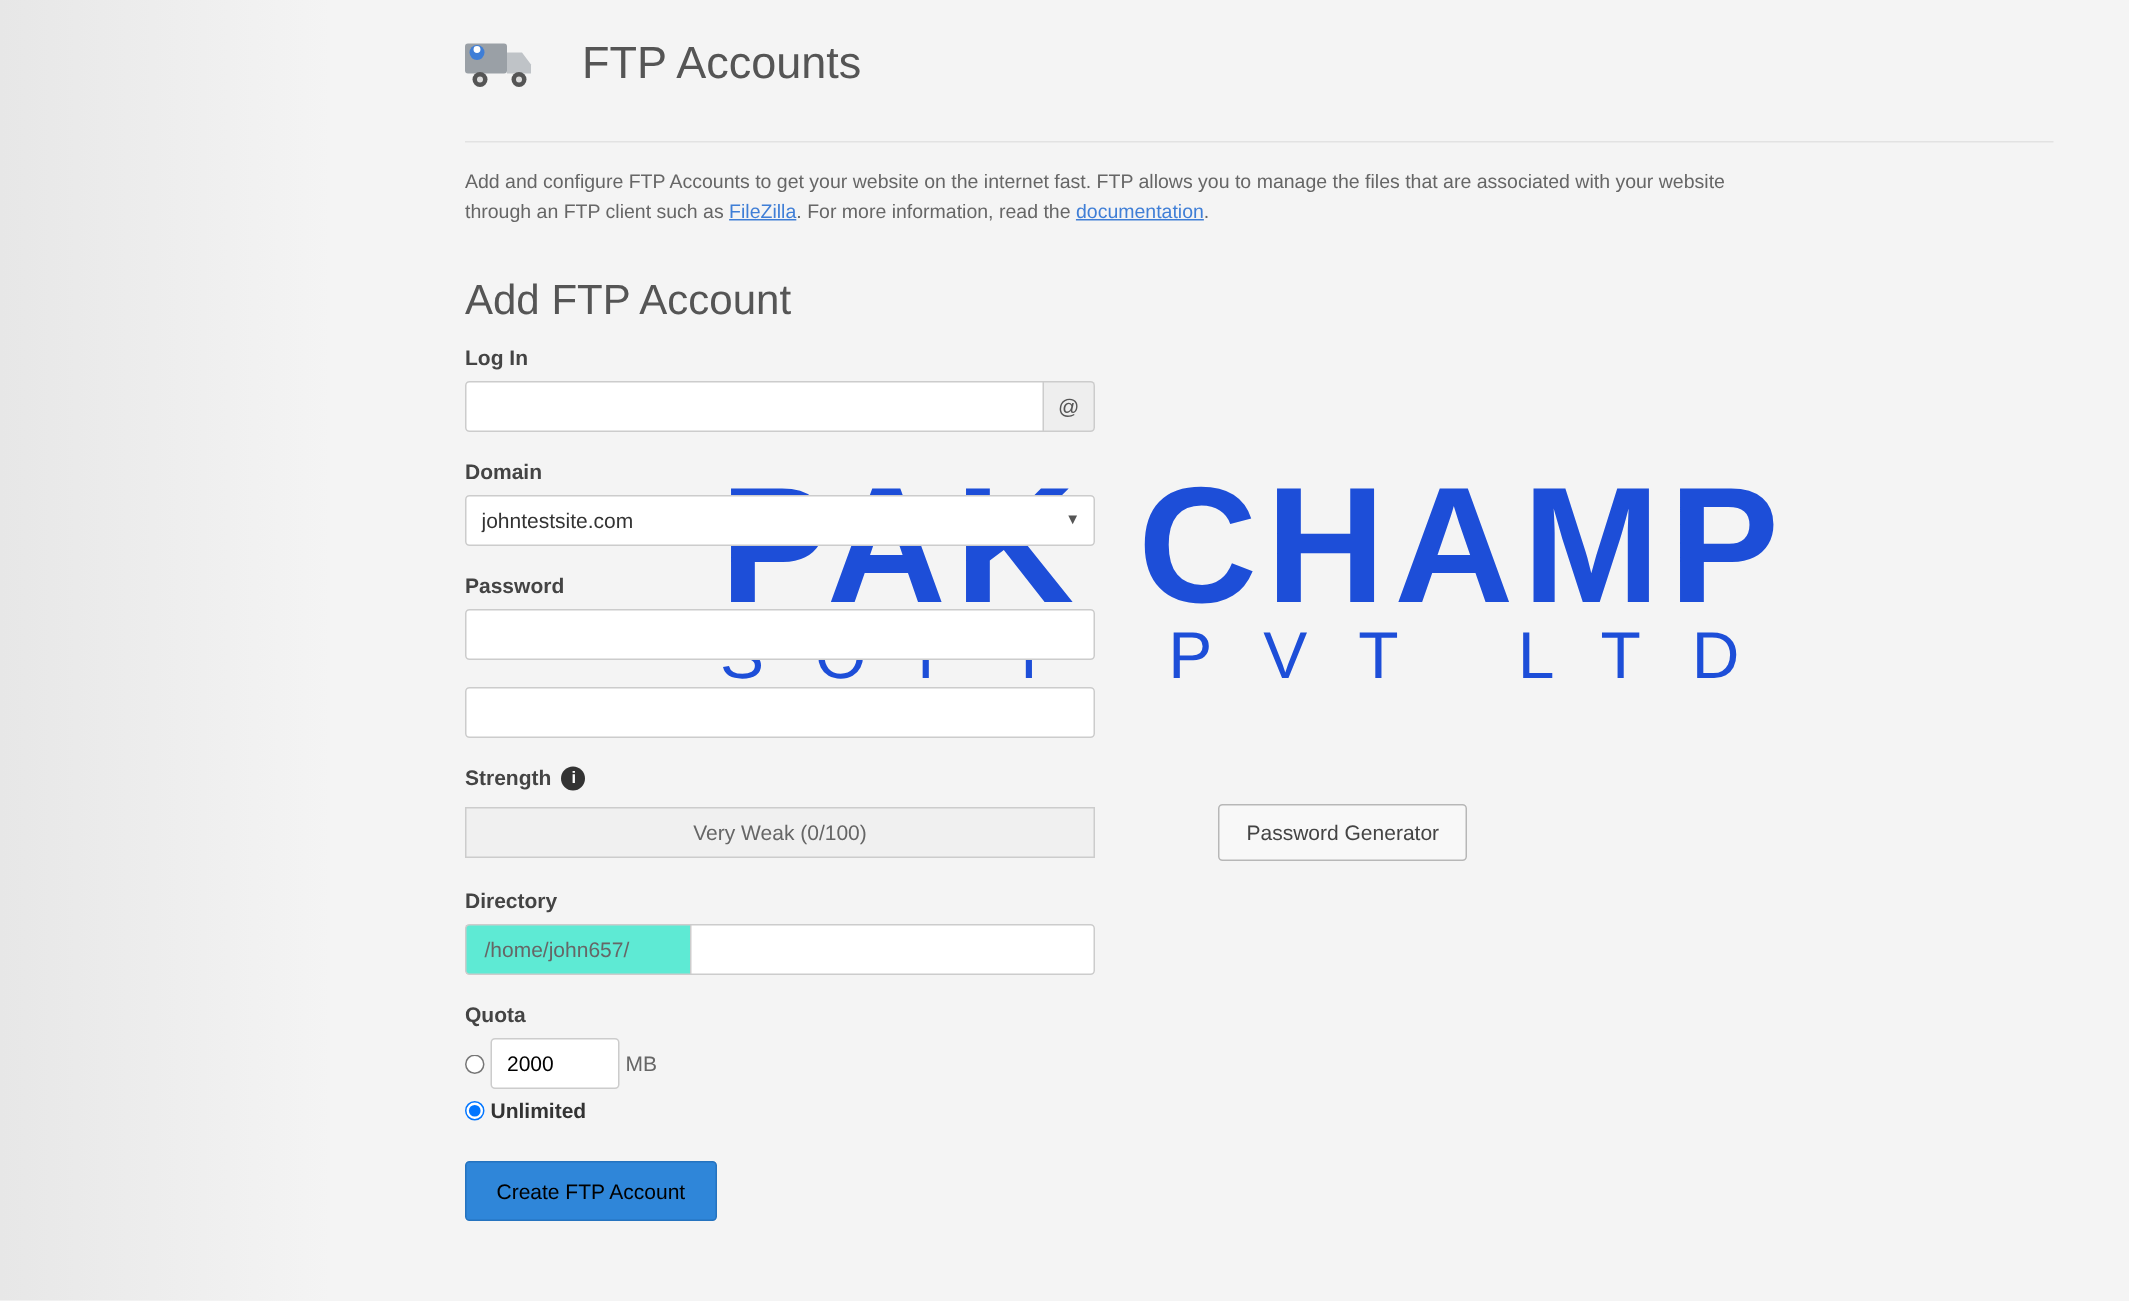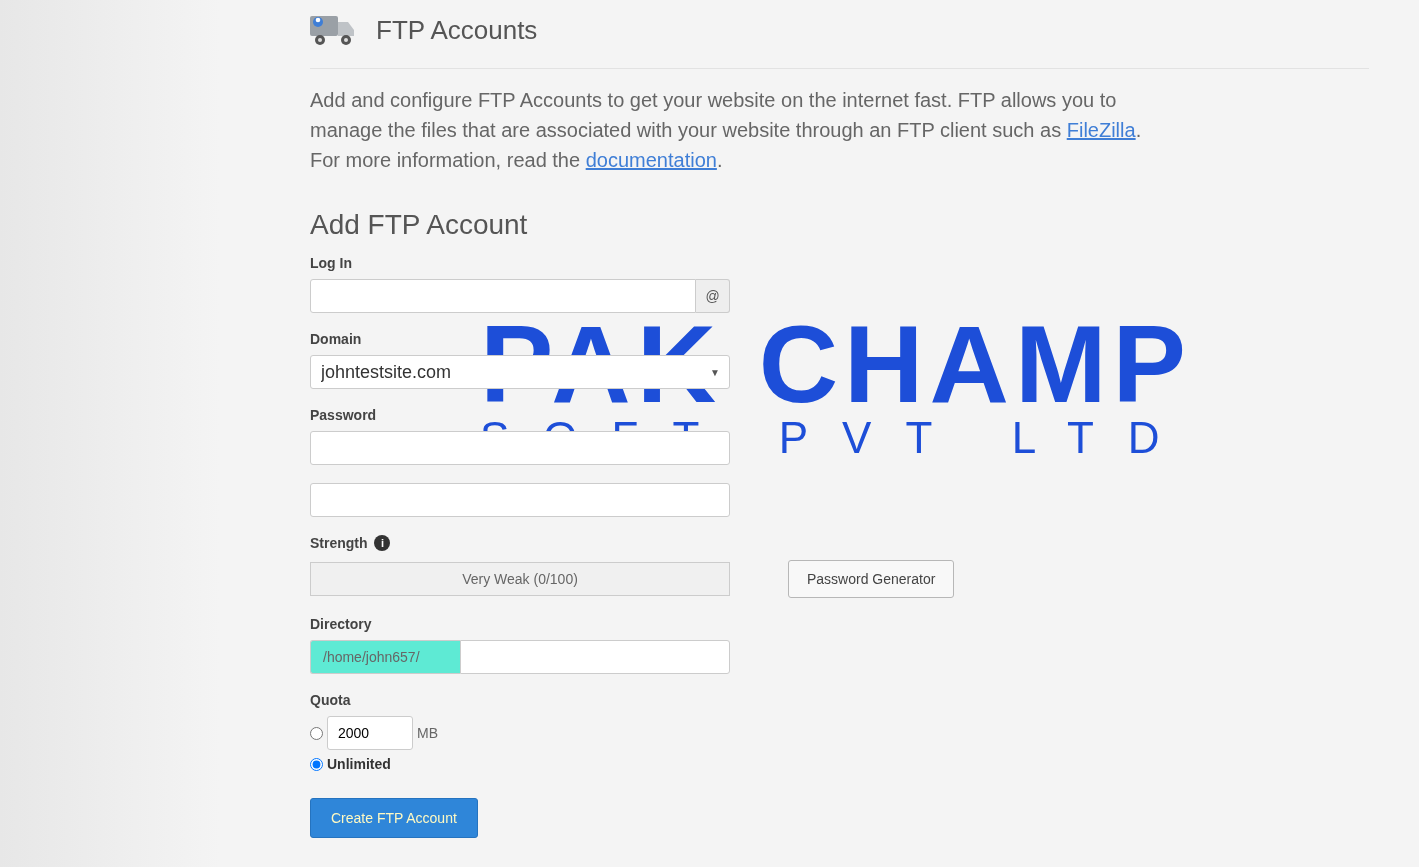--- a/index.html
+++ b/index.html
@@ -46,33 +46,33 @@
   .inner { position: relative; z-index: 1; }
   .page-header {
     display: flex;
     align-items: center;
     gap: 14px;
     border-bottom: 1px solid #e2e2e2;
     padding-bottom: 18px;
     margin-bottom: 16px;
   }
   .page-header h1 {
-    font-size: 26px;
+    font-size: 30px;
     font-weight: 400;
     color: #555;
-    margin: 4px;
+    margin: 16px;
   }
   .truck-icon {
     width: 48px; height: 40px; flex: 0 0 48px;
     position: relative;
   }
   .truck-icon svg { width: 100%; height: 100%; }
   .desc {
     color: #666;
-    font-size: 20px;
+    font-size: 13px;
     line-height: 1.5;
     margin: 6px 0 34px 0;
     max-width: 840px;
   }
   .desc a { color: #3f7ed6; text-decoration: underline; }
   h2.section {
     font-size: 28px;
     font-weight: 400;
     color: #555;
     margin: 0 0 14px 0;
@@ -85,21 +85,21 @@
     font-size: 14px;
     color: #444;
     margin-bottom: 8px;
   }
   .input, select.input {
     width: 100%;
     height: 34px;
     border: 1px solid #ccc;
     border-radius: 3px;
     padding: 4px 10px;
-    font-size: 18px;
+    font-size: 14px;
     background: #fff;
     color: #333;
   }
   select.input {
     -webkit-appearance: none; appearance: none;
     background: #fff;
     padding-right: 28px;
   }
   .select-wrap { position: relative; }
   .select-caret {
@@ -117,21 +117,21 @@
     border-top-right-radius: 3px;
     border-bottom-right-radius: 3px;
     background: #eee;
     color: #555;
     display: flex; align-items: center; justify-content: center;
     font-size: 14px;
   }
   .strength-row {
     display: flex;
     align-items: center;
-    gap: 58px;
+    gap: 82px;
     margin-bottom: 18px;
   }
   .strength-meter {
     flex: 0 0 420px;
     max-width: 420px;
     height: 34px;
     border: 1px solid #ccc;
     background: #f0f0f0;
     display: flex; align-items: center; justify-content: center;
     color: #666;
@@ -143,21 +143,21 @@
     border-radius: 3px;
     padding: 0 18px;
     font-size: 14px;
     cursor: pointer;
     background: #f8f8f8;
     color: #444;
   }
   .btn-primary {
     background: #2f86d9;
     border: 1px solid #2573bf;
-    color: #fef9c3;
+    color: #000000;
     height: 40px;
     padding: 0 20px;
   }
   .dir-row { display: flex; max-width: 420px; }
   .dir-prefix {
     flex: 0 0 150px;
     height: 34px;
     border: 1px solid #ccc;
     border-right: none;
     border-top-left-radius: 3px;

